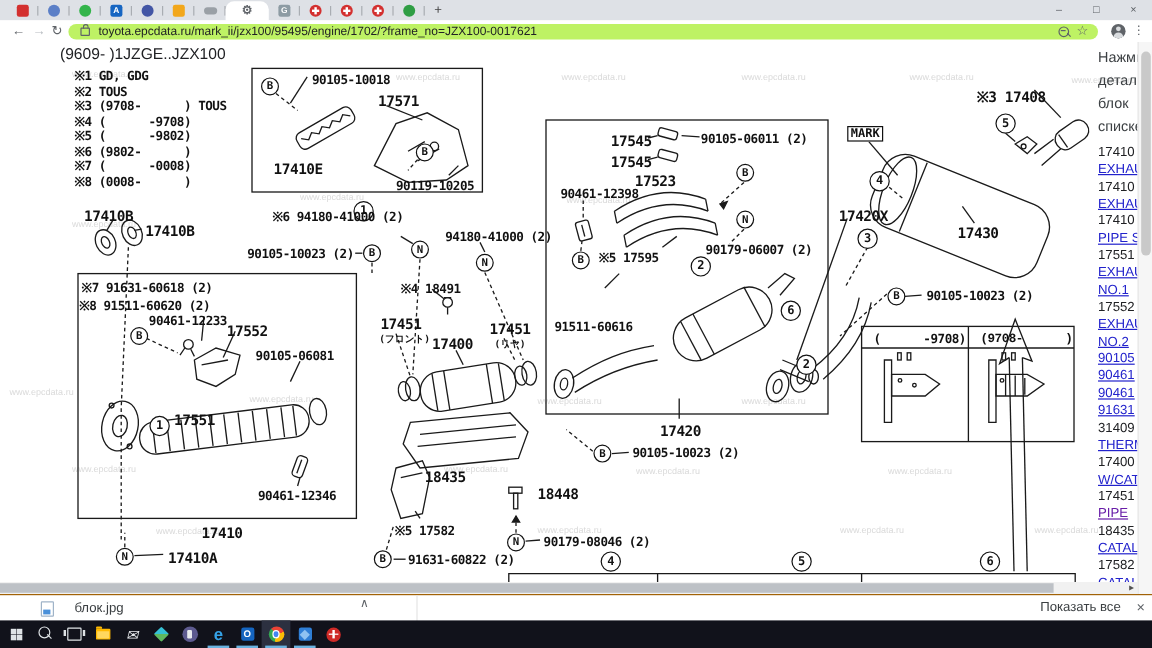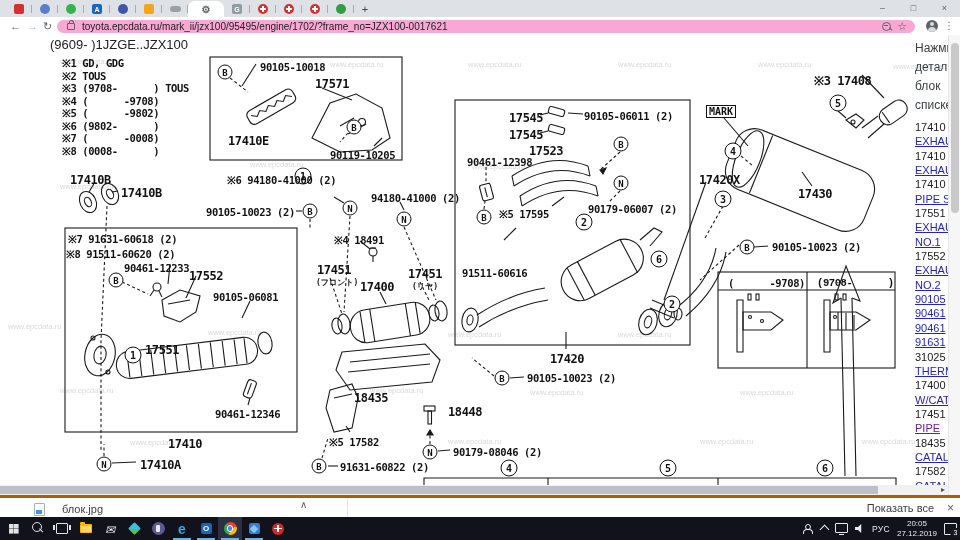--- a/index.html
+++ b/index.html
@@ -22,21 +22,21 @@
   .fav.target::before{content:"";position:absolute;left:2px;top:4.2px;width:6px;height:1.6px;background:#fff;}
   .fav.target::after{content:"";position:absolute;left:4.2px;top:2px;width:1.6px;height:6px;background:#fff;}
   .fav.gear{font-size:10px;background:none !important;}
   .newtab{width:22px;text-align:center;font-size:11px;color:#444;line-height:16px;}
   #wincontrols{position:absolute;right:0;top:0;height:17px;display:flex;}
   .wc{width:31px;text-align:center;font-size:9px;line-height:17px;color:#5f6368;}
 
   
   #toolbar{position:absolute;left:0;top:17px;width:960px;height:18px;background:#fff;border-bottom:1px solid #e8eaed;}
   .navic{position:absolute;top:0;font-size:11px;line-height:18px;color:#5f6368;}
-  #urlpill{position:absolute;left:57px;top:2.5px;width:858px;height:13px;background:#f9a8d4;border-radius:7px;
+  #urlpill{position:absolute;left:57px;top:2.5px;width:858px;height:13px;background:#bef264;border-radius:7px;
     display:flex;align-items:center;overflow:hidden;}
   .lock{width:6px;height:5px;border:1.1px solid #5f6368;border-radius:1px;margin-left:10px;position:relative;flex:none;}
   .lock::before{content:"";position:absolute;left:0.6px;top:-3.6px;width:3.4px;height:3.4px;
     border:1.1px solid #5f6368;border-bottom:none;border-radius:3px 3px 0 0;}
   #urltext{font-size:10px;color:#202124;margin-left:7px;white-space:nowrap;}
   .zoomic{margin-left:auto;margin-right:6px;width:7px;height:7px;border:1.2px solid #5f6368;border-radius:50%;position:relative;flex:none;}
   .zoomic::before{content:"";position:absolute;left:1px;top:2.6px;width:3.4px;height:1.1px;background:#5f6368;}
   .zoomic::after{content:"";position:absolute;left:5.4px;top:5.4px;width:1.2px;height:4px;background:#5f6368;transform:rotate(-45deg);transform-origin:top left;}
   .staric{font-size:11px;color:#5f6368;margin-right:8px;line-height:13px;}
   #avatar{position:absolute;right:22px;top:3px;width:12px;height:12px;border-radius:50%;background:#5f6368;overflow:hidden;}
@@ -71,21 +71,21 @@
 
   
   #hscroll{position:absolute;left:0;top:485px;width:948px;height:10px;background:#f1f1f1;}
   #hthumb{position:absolute;left:0;top:1px;width:878px;height:8px;background:#bdc1c6;}
   #harrow{position:absolute;right:3px;top:2.5px;width:0;height:0;border-top:2.8px solid transparent;
     border-bottom:2.8px solid transparent;border-left:4px solid #505050;}
   #vscroll{position:absolute;left:948px;top:35px;width:12px;height:460px;background:#f6f6f6;border-left:1px solid #e6e6e6;}
   #vthumb{position:absolute;left:2px;top:8px;width:8px;height:170px;background:#c9c9c9;border-radius:4px;}
 
   
-  #dlbar{position:absolute;left:0;top:495px;width:960px;height:22px;background:#fff;border-top:3px solid #a16207;}
+  #dlbar{position:absolute;left:0;top:495px;width:960px;height:22px;background:#fff;border-top:1px solid #a16207;}
   #dlitem{position:absolute;left:0;top:0;width:347px;height:22px;border-right:1px solid #e4e4e4;
     display:flex;align-items:center;}
   .fileic{width:9px;height:11px;background:#fff;border:1px solid #9fb3c8;border-radius:1px;margin-left:34px;position:relative;flex:none;}
   .fileic::after{content:"";position:absolute;left:1px;bottom:1px;width:5.5px;height:4px;background:#4a90d9;}
   #dlname{font-size:11px;color:#3c4043;margin-left:17px;}
   #dlchev{position:absolute;left:300px;top:1px;font-size:10px;color:#5f6368;}
   #dlshowall{position:absolute;right:26px;top:4px;font-size:11px;color:#3c4043;}
   #dlclose{position:absolute;right:6px;top:3px;font-size:12px;color:#5f6368;}
 
   
@@ -529,21 +529,21 @@
           <div class="sb-item num">17551</div>
           <div class="sb-item link">EXHAUS</div>
           <div class="sb-item link">NO.1</div>
           <div class="sb-item num">17552</div>
           <div class="sb-item link">EXHAUS</div>
           <div class="sb-item link">NO.2</div>
           <div class="sb-item link">90105</div>
           <div class="sb-item link">90461</div>
           <div class="sb-item link">90461</div>
           <div class="sb-item link">91631</div>
-          <div class="sb-item num">31025</div>
+          <div class="sb-item num">31409</div>
           <div class="sb-item link">THERM</div>
           <div class="sb-item num">17400</div>
           <div class="sb-item link">W/CAT</div>
           <div class="sb-item num">17451</div>
           <div class="sb-item visited">PIPE</div>
           <div class="sb-item num">18435</div>
           <div class="sb-item link">CATAL</div>
           <div class="sb-item num">17582</div>
           <div class="sb-item link">CATAL</div>
         </div>
@@ -600,29 +600,15 @@
         <span class="slot open active">
           <i class="tb-chrome"></i>
         </span>
         <span class="slot open">
           <i class="tb-photos"></i>
         </span>
         <span class="slot">
           <i class="tb-redapp"></i>
         </span>
       </div>
-    <div id="tray">
-      <span class="tr-people"></span>
-      <span class="tr-chev"></span>
-      <span class="tr-net"></span>
-      <span class="tr-vol"></span>
-      <span class="tr-lang">РУС</span>
-      <span class="tr-clock">
-        <span>20:05</span><br>
-        <span>27.12.2019</span>
-      </span>
-      <span class="tr-notif">
-        <span class="notif-badge">3</span>
-      </span>
-    </div>
   </div>
 
 </div>
 
 </body></html>

